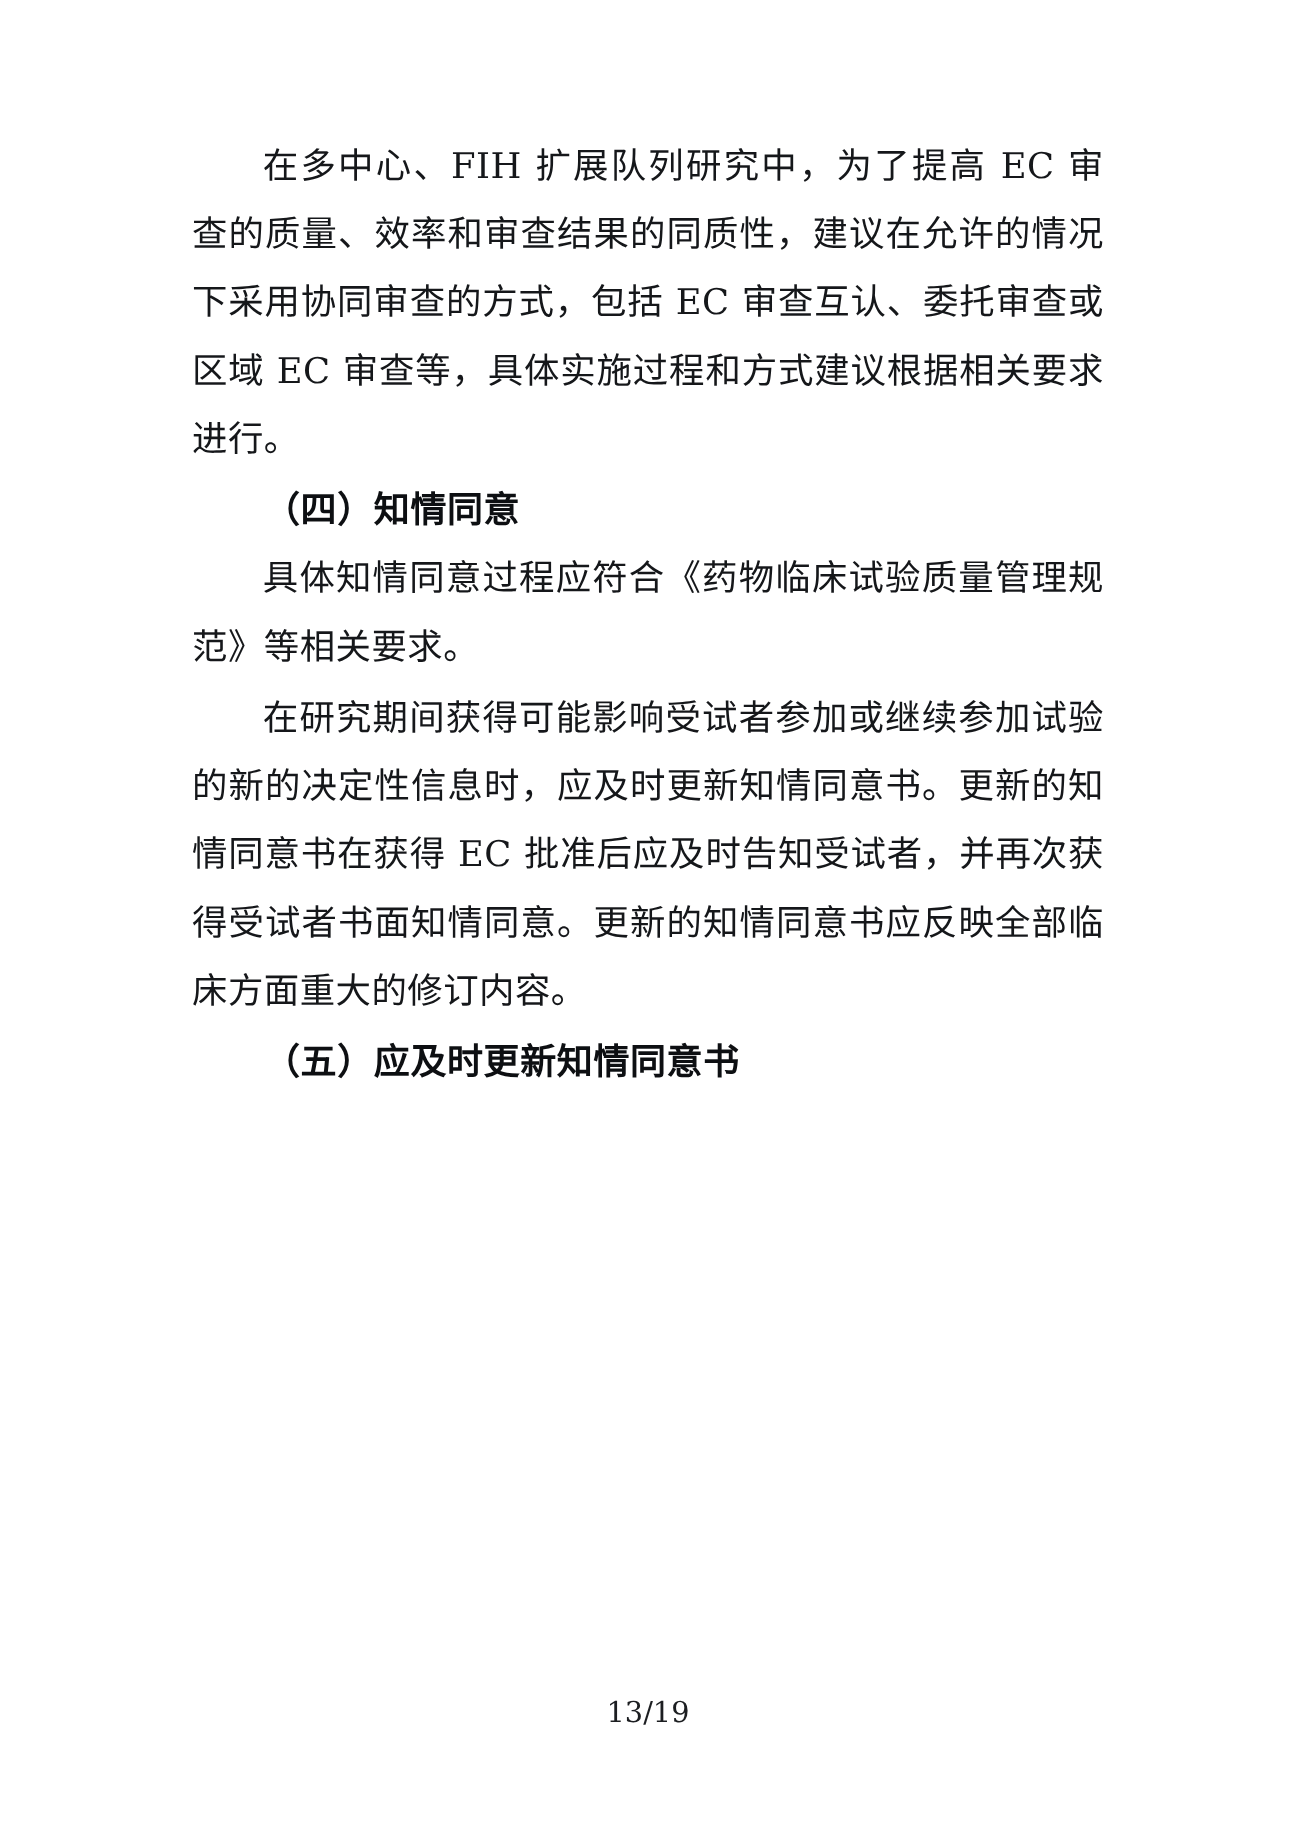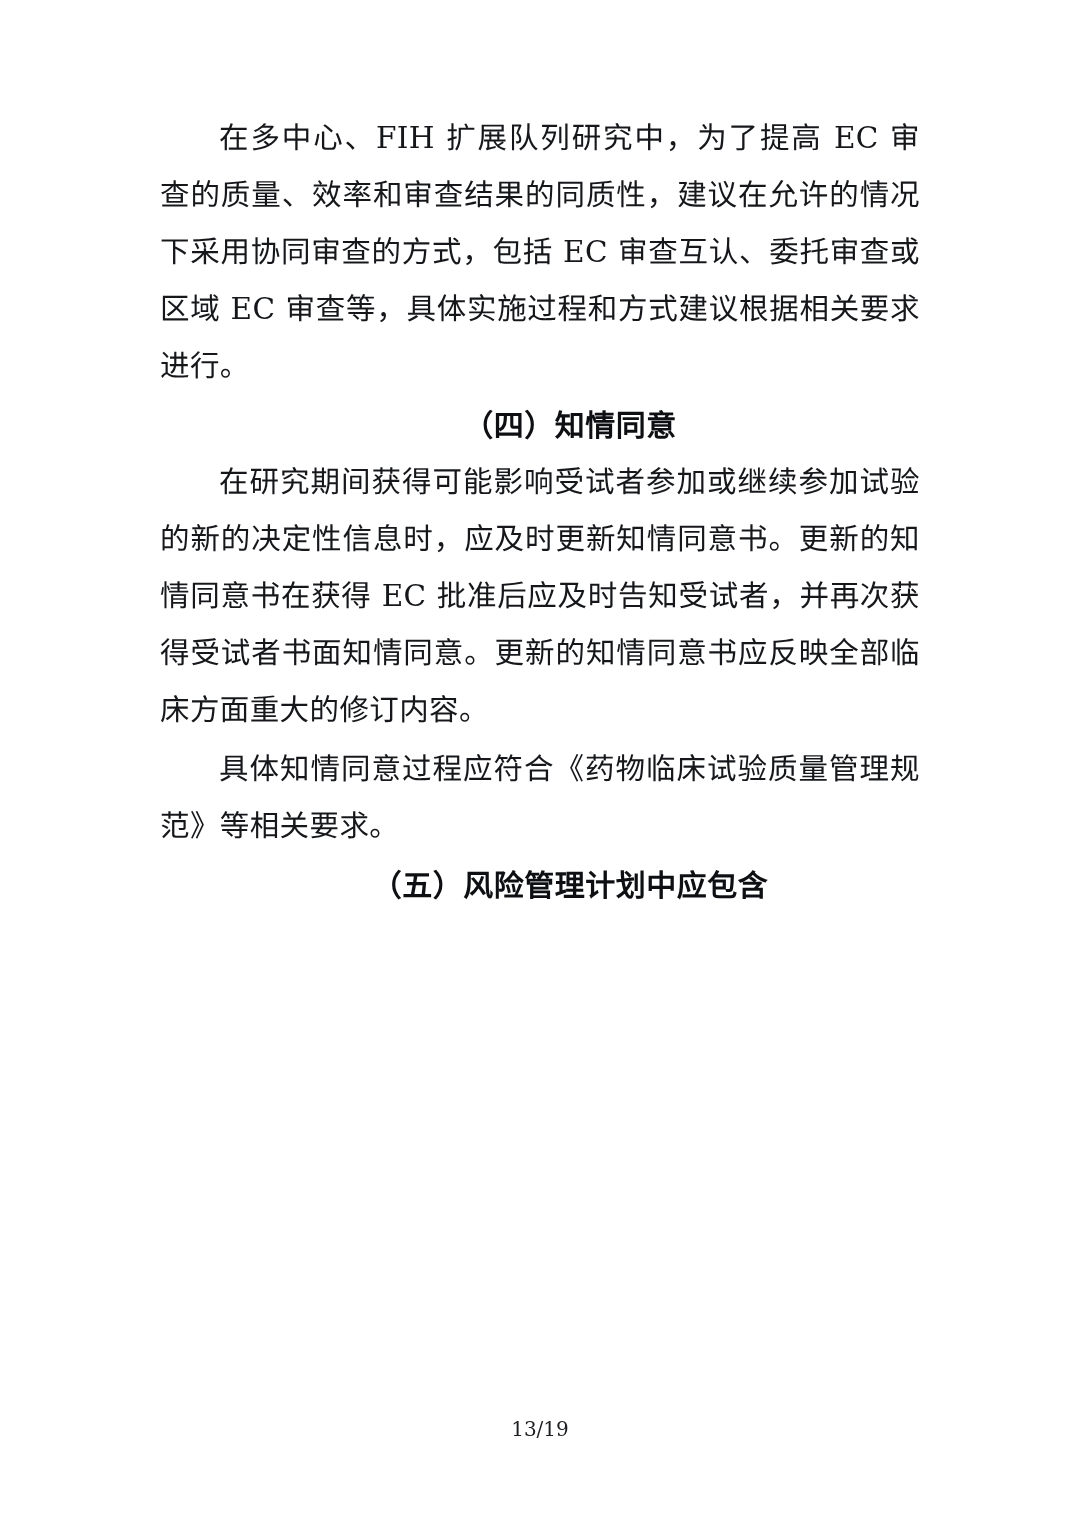--- a/index.html
+++ b/index.html
@@ -38,50 +38,49 @@
     color: #15171a;
   }
   .heading {
     font-size: 30px;
     line-height: 57px;
     font-weight: bold;
     text-indent: 2em;
     margin: 0;
     letter-spacing: 0.5px;
     color: #0d0f12;
-    text-align: center;
   }
   .para.tight {
     margin-bottom: 0;
   }
   .footer {
     position: absolute;
     left: 0;
     right: 0;
     bottom: 86px;
     text-align: center;
-    font-size: 20px;
+    font-size: 24px;
     color: #1c1e21;
     font-family: "DejaVu Serif", "Liberation Serif", serif;
   }
 </style>
 </head>
 <body>
 
 <div class="page">
   <div class="content">
 
     <p class="para">在多中心、FIH 扩展队列研究中，为了提高 EC 审查的质量、效率和审查结果的同质性，建议在允许的情况下采用协同审查的方式，包括 EC 审查互认、委托审查或区域 EC 审查等，具体实施过程和方式建议根据相关要求进行。</p>
 
     <h2 class="heading">（四）知情同意</h2>
 
+    <p class="para">具体知情同意过程应符合《药物临床试验质量管理规范》等相关要求。</p>
+
     <p class="para">在研究期间获得可能影响受试者参加或继续参加试验的新的决定性信息时，应及时更新知情同意书。更新的知情同意书在获得 EC 批准后应及时告知受试者，并再次获得受试者书面知情同意。更新的知情同意书应反映全部临床方面重大的修订内容。</p>
 
-    <p class="para">具体知情同意过程应符合《药物临床试验质量管理规范》等相关要求。</p>
-
-    <h2 class="heading">（五）风险管理计划中应包含</h2>
+    <h2 class="heading">（五）应及时更新知情同意书</h2>
 
 
 
   </div>
 
   <div class="footer">13/19</div>
 </div>
 
 </body></html>

